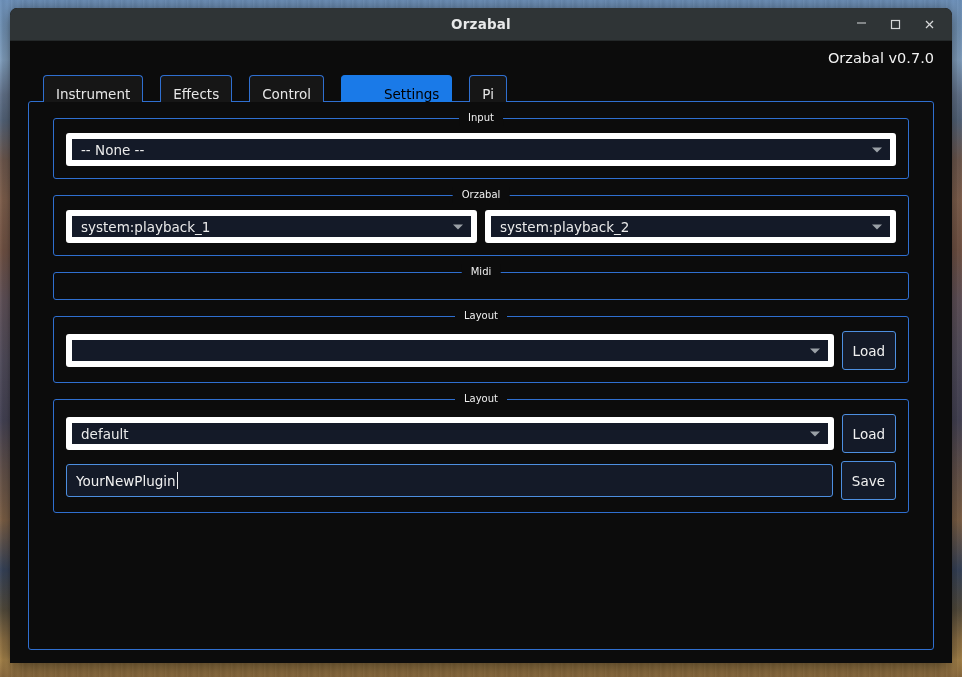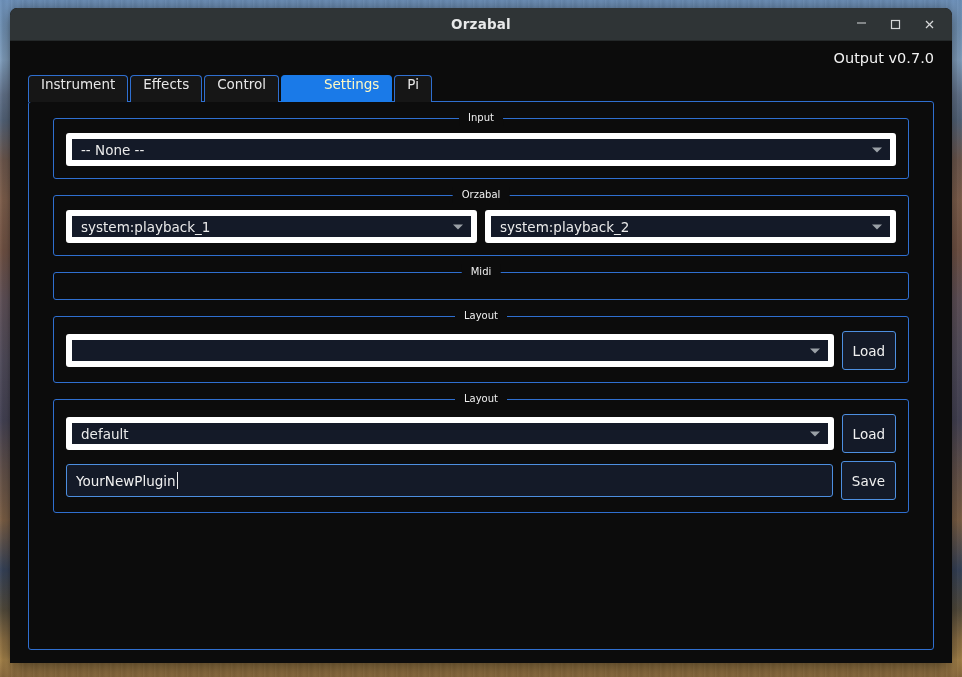--- a/index.html
+++ b/index.html
@@ -123,35 +123,36 @@
     display: flex;
     align-items: flex-end;
     height: 27px;
     margin-left: 6px;
     z-index: 3;
   }
   .tab {
     height: 27px;
     padding: 0 12px;
     display: flex;
-    align-items: flex-start;
+    align-items: flex-end;
     justify-content: center;
     font-size: 13.5px;
     color: #e6e6e6;
     background: #161616;
     border: 1px solid #2f6fd0;
     border-bottom: none;
     border-radius: 4px 4px 0 0;
     margin-right: 2px;
     cursor: pointer;
     white-space: nowrap;
+    margin-left: 15px;
   }
   .tab.active {
     background: #1a7ae8;
-    color: #fef9c3;
+    color: #000000;
     border-color: #1a7ae8;
     font-weight: normal;
     padding-left: 42px;
   }
 
   
   .content-panel {
     position: relative;
     margin: 0 6px;
     height: 549px;
@@ -286,21 +287,21 @@
             <line x1="3" y1="3" x2="10" y2="10" stroke="#d6d8d9" stroke-width="1.2"></line>
             <line x1="10" y1="3" x2="3" y2="10" stroke="#d6d8d9" stroke-width="1.2"></line>
           </svg>
         </div>
       </div>
     </div>
 
     <div class="app-body">
 
       <div class="version-row">
-        <span class="version-text">Output v0.7.0</span>
+        <span class="version-text">Orzabal v0.7.0</span>
       </div>
 
       <div class="tabbar">
         <div class="tab">
           <span>Instrument</span>
         </div>
         <div class="tab">
           <span>Effects</span>
         </div>
         <div class="tab">

